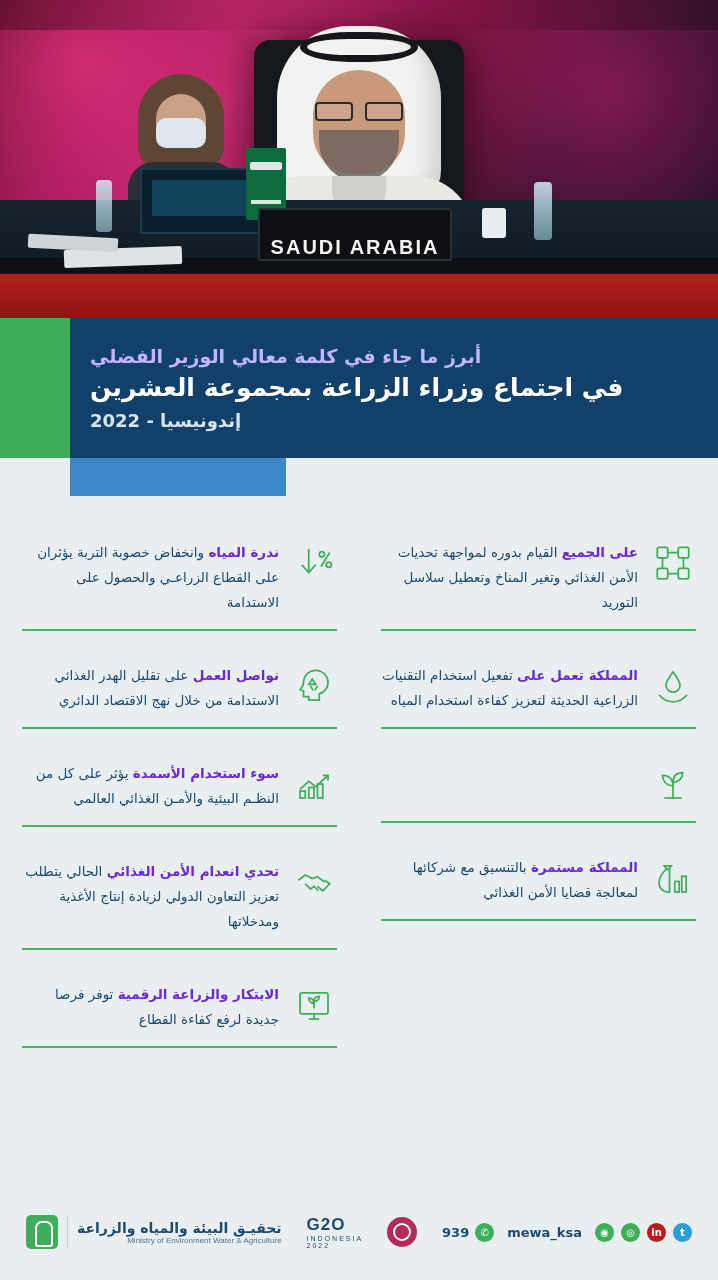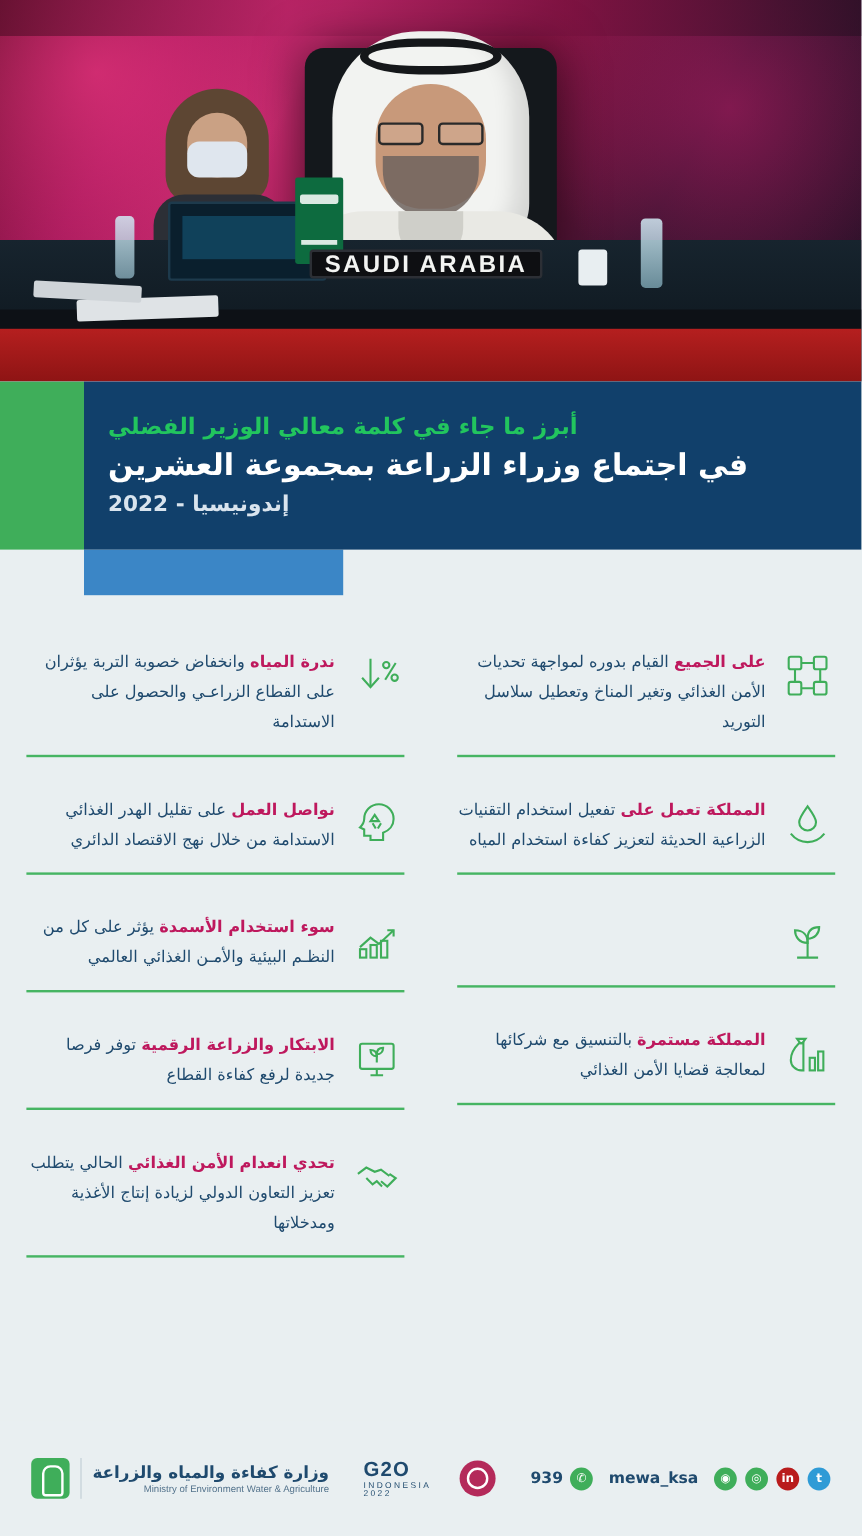--- a/index.html
+++ b/index.html
@@ -75,23 +75,23 @@
     width:54px; height:40px; background:#cfcfc9; border-radius:0 0 26px 26px;
   }
   
   .woman { position:absolute; left:128px; top:74px; width:120px; height:120px; }
   .woman .hijab { position:absolute; left:10px; top:0; width:86px; height:96px; background:#5d4633; border-radius:44px 44px 24px 24px; }
   .woman .face2 { position:absolute; left:28px; top:20px; width:50px; height:54px; background:#caa184; border-radius:25px; }
   .woman .mask { position:absolute; left:28px; top:44px; width:50px; height:30px; background:#dfe6ee; border-radius:10px; }
   .woman .body { position:absolute; left:0; top:88px; width:110px; height:70px; background:#2c2f36; border-radius:26px 26px 0 0; }
   
   .nameplate {
-    position:absolute; left:258px; top:208px; width:194px; height:24px;
+    position:absolute; left:258px; top:208px; width:194px; height:53px;
     background:#0e0f12; border:2px solid #2c2f35; border-radius:3px;
-    display:flex; align-items:flex-start; justify-content:center;
+    display:flex; align-items:flex-end; justify-content:center;
   }
   .nameplate span {
     color:#f3f4f2; font-size:20px; letter-spacing:2px; font-weight:700;
     font-family:"Liberation Sans", sans-serif;
   }
   
   .flag { position:absolute; left:246px; top:148px; width:40px; height:72px; }
   .flag .cloth { position:absolute; inset:0; background:#0d6b3f; border-radius:2px; }
   .flag .txt { position:absolute; left:4px; top:14px; right:4px; height:8px; background:rgba(255,255,255,.85); border-radius:2px; }
   .flag .sword { position:absolute; left:5px; bottom:16px; right:5px; height:4px; background:rgba(255,255,255,.85); }
@@ -106,34 +106,34 @@
 
   
   .titleband { position:relative; width:718px; height:178px; background:#e9eff1; }
   .greenblock { position:absolute; left:0; top:0; width:70px; height:140px; background:#3fae5a; }
   .bluebar { position:absolute; left:70px; top:140px; width:216px; height:38px; background:#3b86c6; }
   .navy {
     position:absolute; left:70px; top:0; right:0; height:140px; background:#11406b;
     display:flex; flex-direction:column; justify-content:center; align-items:flex-end;
     padding:0 26px 0 20px;
   }
-  .t1 { color:#22c55e; font-size:19px; font-weight:700; margin-bottom:6px; }
+  .t1 { color:#c4b5fd; font-size:19px; font-weight:700; margin-bottom:6px; }
   .t2 { color:#ffffff; font-size:25px; font-weight:700; margin-bottom:8px; }
   .t3 { color:#d9e4ee; font-size:18px; font-weight:700; }
 
   
   .content { position:relative; width:718px; padding:26px 0 0; }
   .grid { display:flex; flex-direction:row; }
   .col { width:359px; padding:0 22px; }
   .item { position:relative; padding:18px 0 14px; }
   .item .row { display:flex; flex-direction:row; align-items:flex-start; gap:12px; }
   .ic { width:46px; min-width:46px; height:46px; color:#3fae5a; display:flex; align-items:center; justify-content:center; }
   .ic svg { width:42px; height:42px; }
   .txt { flex:1; text-align:right; font-size:13.5px; line-height:1.85; color:#1f4a6e; }
-  .txt b { color:#be185d; font-weight:700; }
+  .txt b { color:#6d28d9; font-weight:700; }
   .rule { height:2px; background:#46b563; margin-top:14px; width:100%; }
 
   
   .footer {
     position:absolute; left:0; bottom:0; width:718px; height:96px;
     background:#e9eff1; display:flex; align-items:center; justify-content:space-between;
     padding:0 26px;
   }
   .social { display:flex; flex-direction:row; align-items:center; gap:7px; }
   .sdot { width:19px; height:19px; border-radius:50%; background:#3fae5a; color:#fff;
@@ -341,46 +341,46 @@
               <b>سوء استخدام الأسمدة</b><span> يؤثر على كل من النظـم البيئية والأمـن الغذائي العالمي</span>
             </div>
           </div>
           <div class="rule"></div>
         </div>
 
         <div class="item">
           <div class="row">
             <div class="ic">
               <svg viewBox="0 0 48 48" fill="none" stroke="currentColor" stroke-width="2">
+                <path d="M6 22l8-6 8 4 6-2 8 6"></path>
+                <path d="M14 26l6 6 4-3 5 5"></path>
+                <path d="M36 22l6 4-8 8-6-5"></path>
+              </svg>
+            </div>
+            <div class="txt">
+              <b>تحدي انعدام الأمن الغذائي</b><span> الحالي يتطلب تعزيز التعاون الدولي لزيادة إنتاج الأغذية ومدخلاتها</span>
+            </div>
+          </div>
+          <div class="rule"></div>
+        </div>
+
+        <div class="item">
+          <div class="row">
+            <div class="ic">
+              <svg viewBox="0 0 48 48" fill="none" stroke="currentColor" stroke-width="2">
                 <rect x="8" y="10" width="32" height="24" rx="2"></rect>
                   <path d="M18 40h12"></path>
                   <path d="M24 34v6"></path>
                 <path d="M24 28v-8"></path>
                   <path d="M24 22c-4 0-6-3-6-6 4 0 6 2 6 6z"></path>
                   <path d="M24 20c4 0 6-3 6-6-4 0-6 2-6 6z"></path>
               </svg>
             </div>
             <div class="txt">
               <b>الابتكار والزراعة الرقمية</b><span> توفر فرصا جديدة لرفع كفاءة القطاع</span>
-            </div>
-          </div>
-          <div class="rule"></div>
-        </div>
-
-        <div class="item">
-          <div class="row">
-            <div class="ic">
-              <svg viewBox="0 0 48 48" fill="none" stroke="currentColor" stroke-width="2">
-                <path d="M6 22l8-6 8 4 6-2 8 6"></path>
-                <path d="M14 26l6 6 4-3 5 5"></path>
-                <path d="M36 22l6 4-8 8-6-5"></path>
-              </svg>
-            </div>
-            <div class="txt">
-              <b>تحدي انعدام الأمن الغذائي</b><span> الحالي يتطلب تعزيز التعاون الدولي لزيادة إنتاج الأغذية ومدخلاتها</span>
             </div>
           </div>
           <div class="rule"></div>
         </div>
 
       </div>
     </div>
   </div>
 
   <div class="footer">
@@ -401,21 +401,21 @@
       <div class="batik"></div>
       <div class="lbl">
         <div class="a">G2O</div>
         <div class="b">INDONESIA</div>
         <div class="b">2022</div>
       </div>
     </div>
 
     <div class="mewa">
       <div class="txtwrap">
-        <div class="ar">وزارة كفاءة والمياه والزراعة</div>
+        <div class="ar">تحقيـق البيئة والمياه والزراعة</div>
         <div class="en">Ministry of Environment Water &amp; Agriculture</div>
       </div>
       <div class="divider"></div>
       <div class="emblem"></div>
     </div>
 
   </div>
 
 </div>
 

